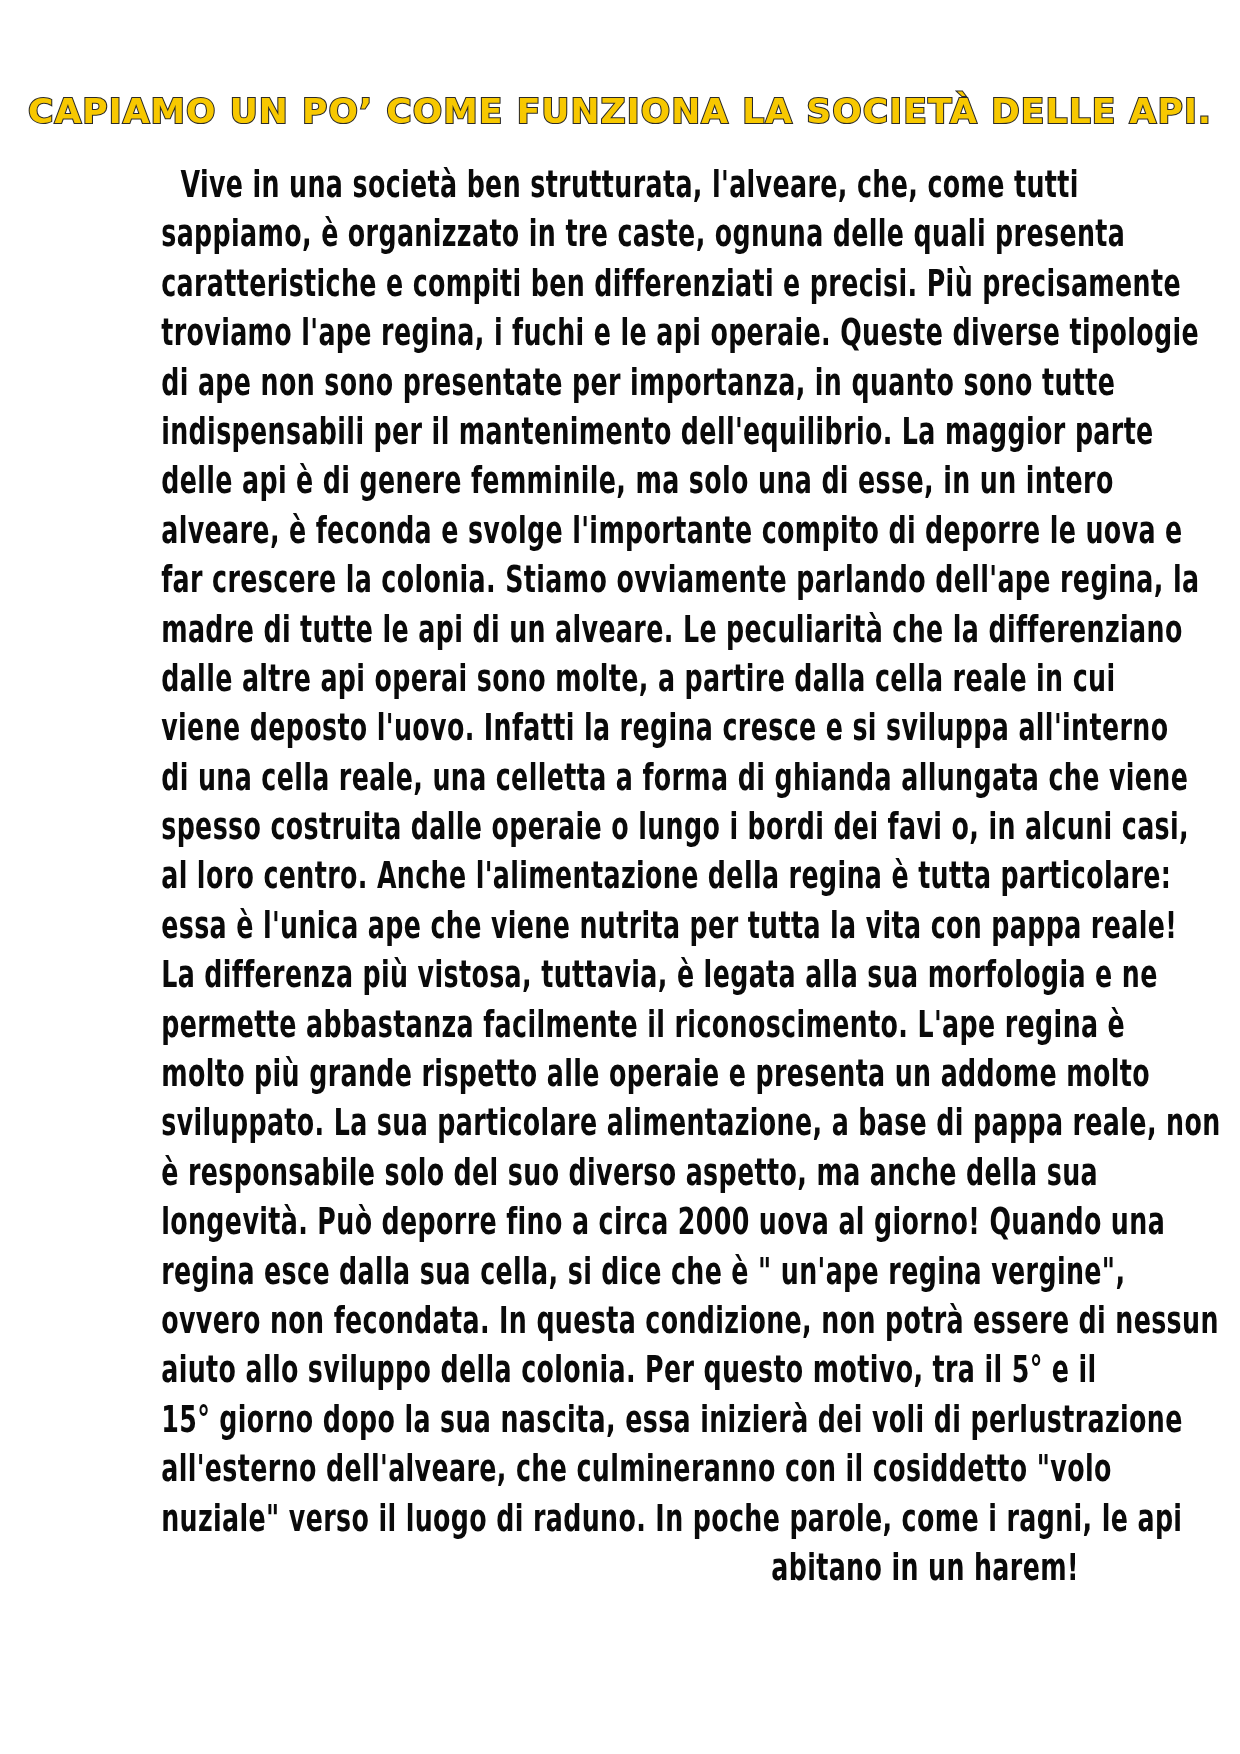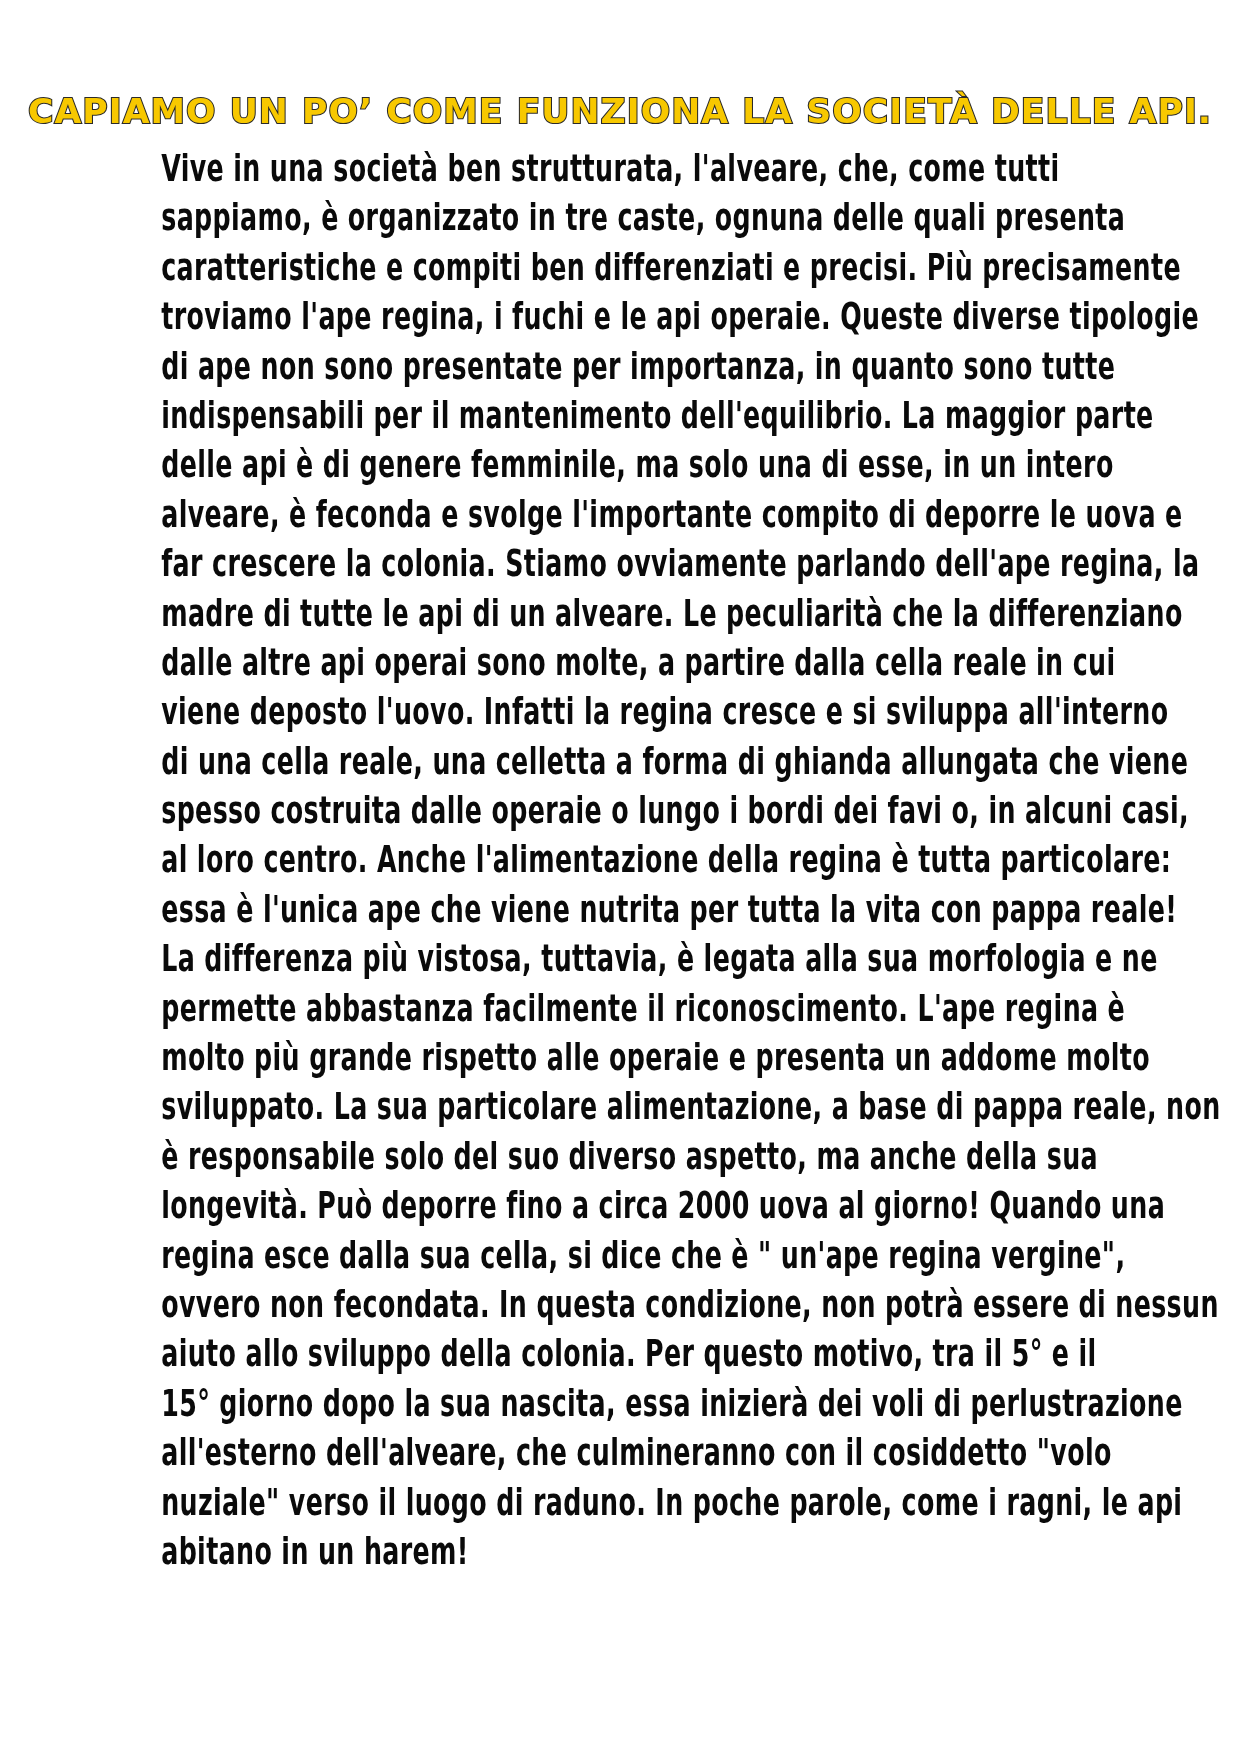--- a/index.html
+++ b/index.html
@@ -8,22 +8,22 @@
   .title {
     position:absolute; left:0; top:92px; width:1240px; text-align:center;
     font-family:"DejaVu Sans", sans-serif; font-weight:bold;
     font-size:33px; letter-spacing:1px; color:#f7c800;
     -webkit-text-stroke:2px #2a2a2a;
     paint-order: stroke fill;
     white-space:nowrap; line-height:40px;
     transform: scaleX(1.05);
   }
   .body-text {
-    position:absolute; left:0; top:144px; width:1240px;
-    text-align:left;
+    position:absolute; left:0; top:160px; width:1240px;
+    text-align:right;
   }
   .line {
     display:block; height:49.4px; line-height:49.4px; white-space:nowrap;
     font-family:"DejaVu Sans Condensed","DejaVu Sans", sans-serif;
     font-weight:bold; font-size:38px; color:#0a0a0a;
     transform: scaleX(0.74); transform-origin:center center;
     letter-spacing:0.5px;
   }
 </style>
 </head>

